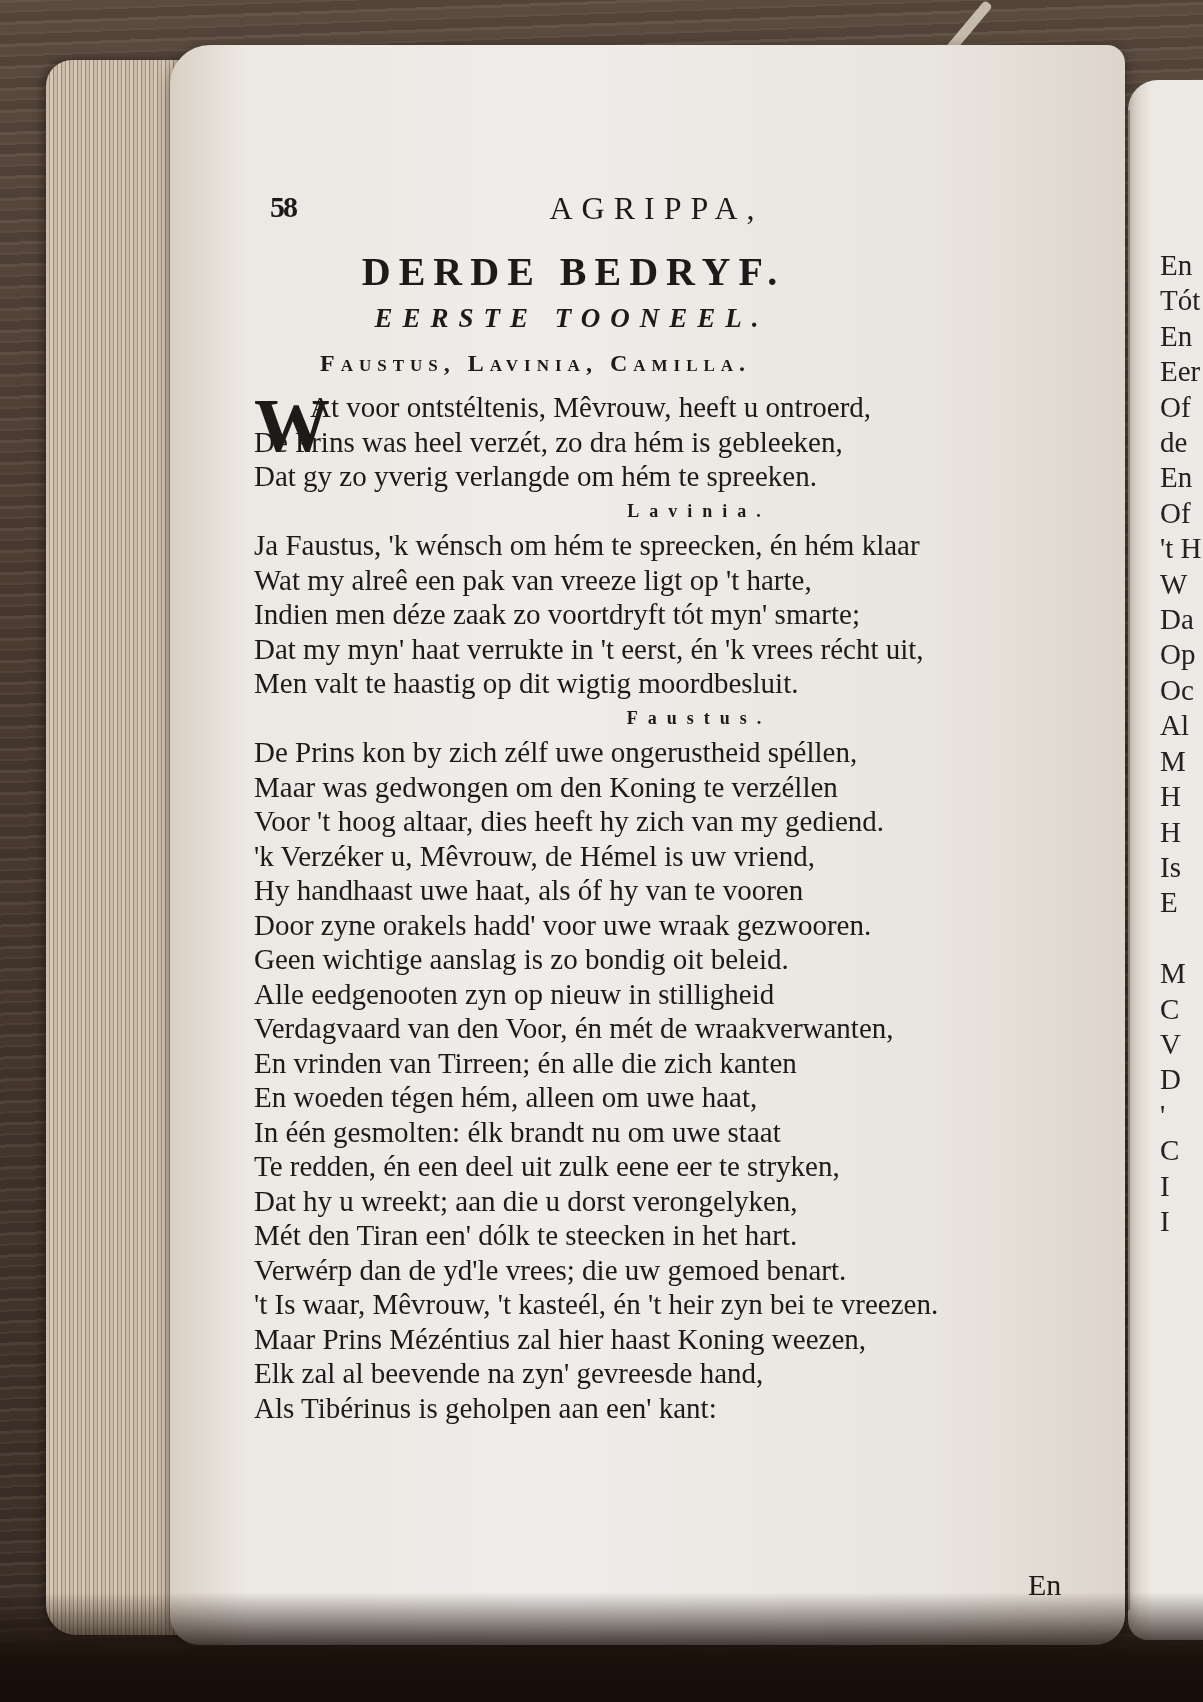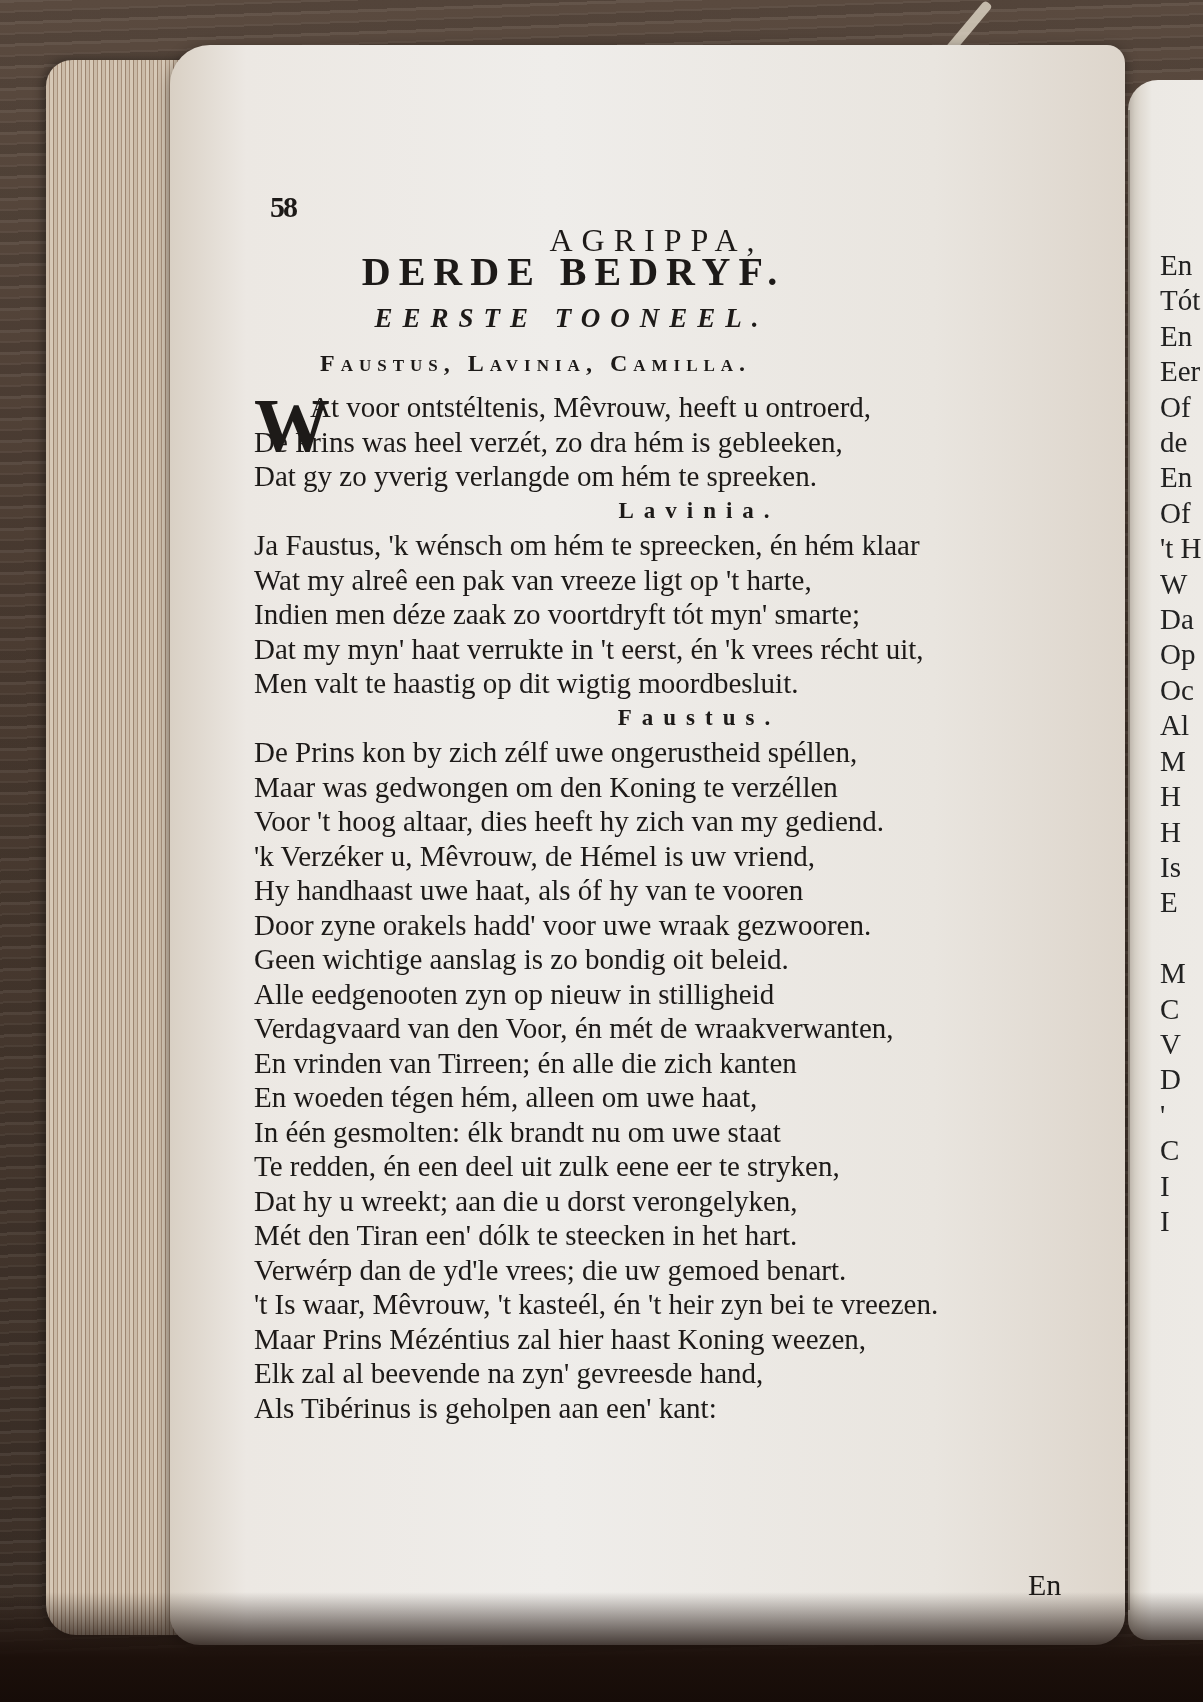--- a/index.html
+++ b/index.html
@@ -39,27 +39,27 @@
   .right-page {
     position: absolute; left: 1128px; top: 80px; width: 120px; height: 1560px;
     background: linear-gradient(90deg, #d2cabe 0%, #ece9e4 20%, #eeebe7 100%);
     border-radius: 30px 0 0 20px;
   }
   .gutter-line {
     position: absolute; left: 1128px; top: 110px; width: 2px; height: 1500px; background: rgba(90,80,70,.55);
   }
   .text { color: #1d1a18; position: absolute; }
   .page-number { left: 254px; top: 190px; font-size: 30px; font-weight: bold; letter-spacing: -2px; margin-left: 16px; }
-  .running-title { left: 0; width: 1203px; top: 190px; text-align: center; font-size: 32px; letter-spacing: 9px; padding-left: 110px; box-sizing: border-box; margin-top: 32px; }
+  .running-title { left: 0; width: 1203px; top: 190px; text-align: center; font-size: 32px; letter-spacing: 9px; padding-left: 110px; box-sizing: border-box; }
   .act-title { left: 0; width: 1067px; top: 248px; text-align: center; font-size: 40px; letter-spacing: 8px; font-weight: bold; padding-left: 80px; box-sizing: border-box; }
   .scene-title { left: 0; width: 1083px; top: 303px; text-align: center; font-size: 27px; letter-spacing: 10px; font-style: italic; font-weight: bold; padding-left: 60px; box-sizing: border-box; }
   .characters { left: 320px; top: 350px; font-size: 24px; letter-spacing: 6px; font-variant: small-caps; font-weight: bold; }
   .body { left: 254px; top: 390px; width: 830px; }
   .line { font-size: 29px; line-height: 34.5px; white-space: nowrap; }
-  .speaker { font-size: 23px; letter-spacing: 10px; line-height: 34.5px; text-align: center; font-weight: bold; padding-left: 60px; }
+  .speaker { font-size: 18px; letter-spacing: 10px; line-height: 34.5px; text-align: center; font-weight: bold; padding-left: 60px; }
   .dropcap-line { position: relative; padding-left: 56px; }
   .dropcap { position: absolute; left: 0; top: 2px; font-size: 76px; line-height: 66px; font-weight: bold; }
   .catchword { left: 1028px; top: 1568px; font-size: 30px; }
   .fragment { position: absolute; left: 1160px; top: 248px; font-size: 29px; line-height: 35.4px; color: #222; }
   .fragment div { white-space: nowrap; }
 </style>
 </head>
 <body>
 
 <div class="wood"></div>

